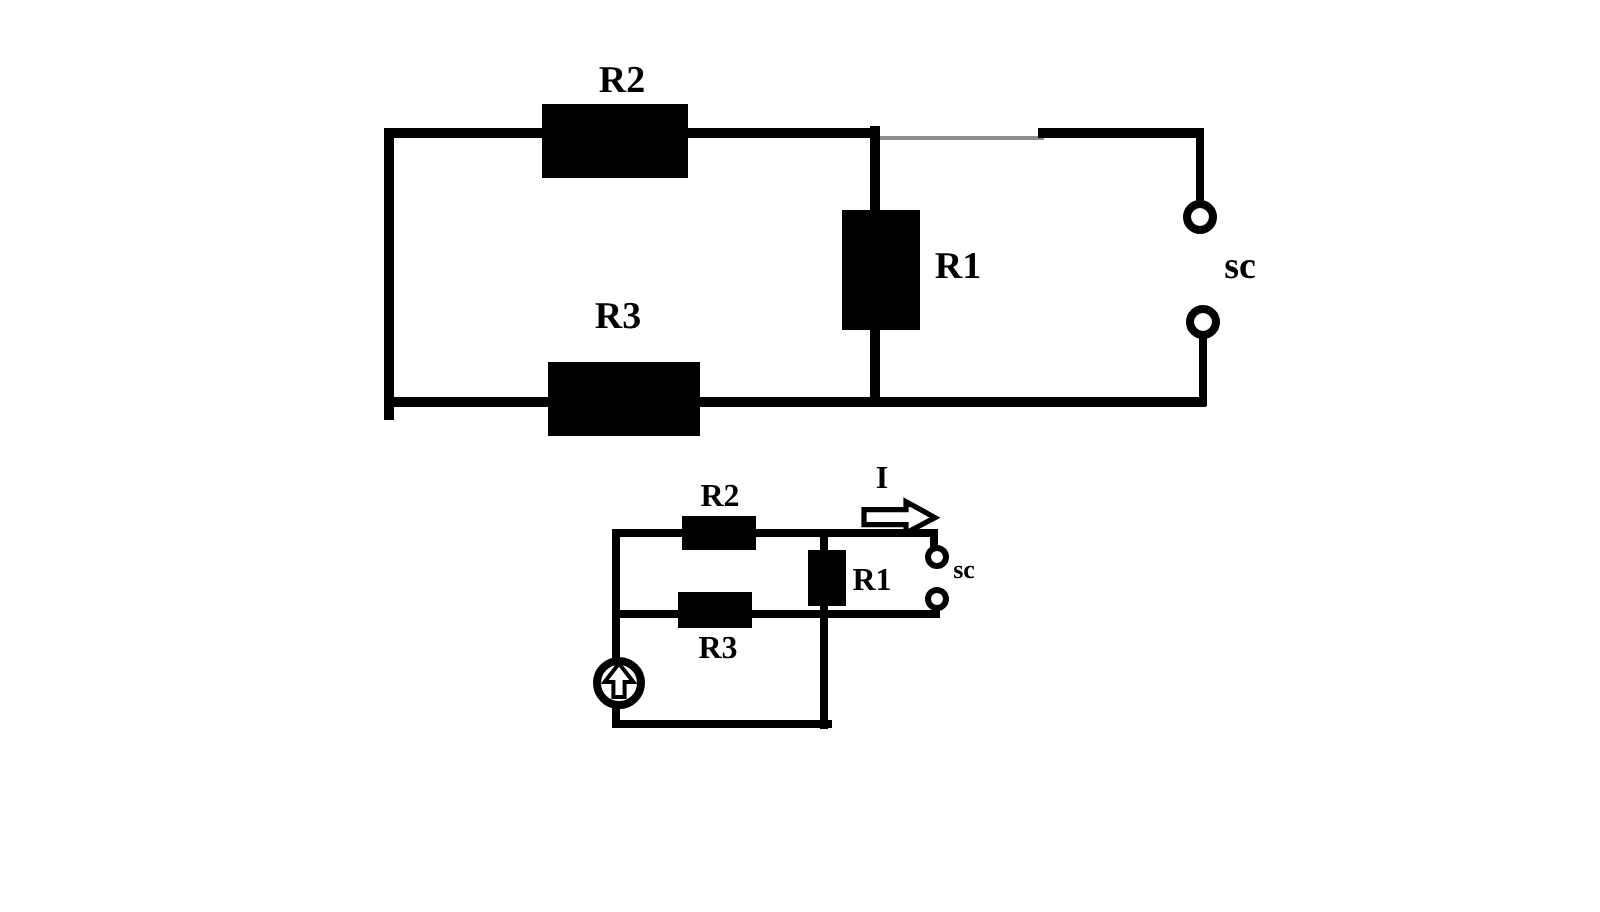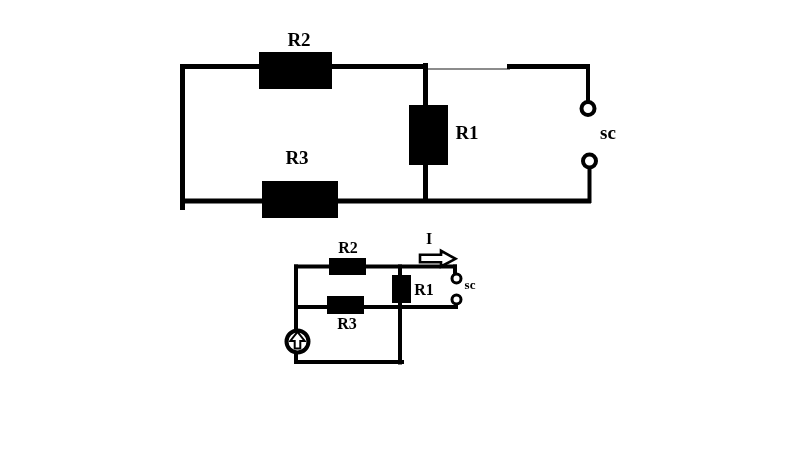--- a/index.html
+++ b/index.html
@@ -12,20 +12,21 @@
     margin: 0;
     padding: 0;
     background: var(--bg);
   }
   .stage {
     position: relative;
     width: 800px;
     height: 456px;
     background: var(--bg);
     overflow: hidden;
+    padding-left: 12px;
   }
   svg { display: block; }
   .wire {
     stroke: var(--ink);
     fill: none;
     stroke-linecap: butt;
   }
   .faded-wire {
     stroke: var(--faded);
     fill: none;

